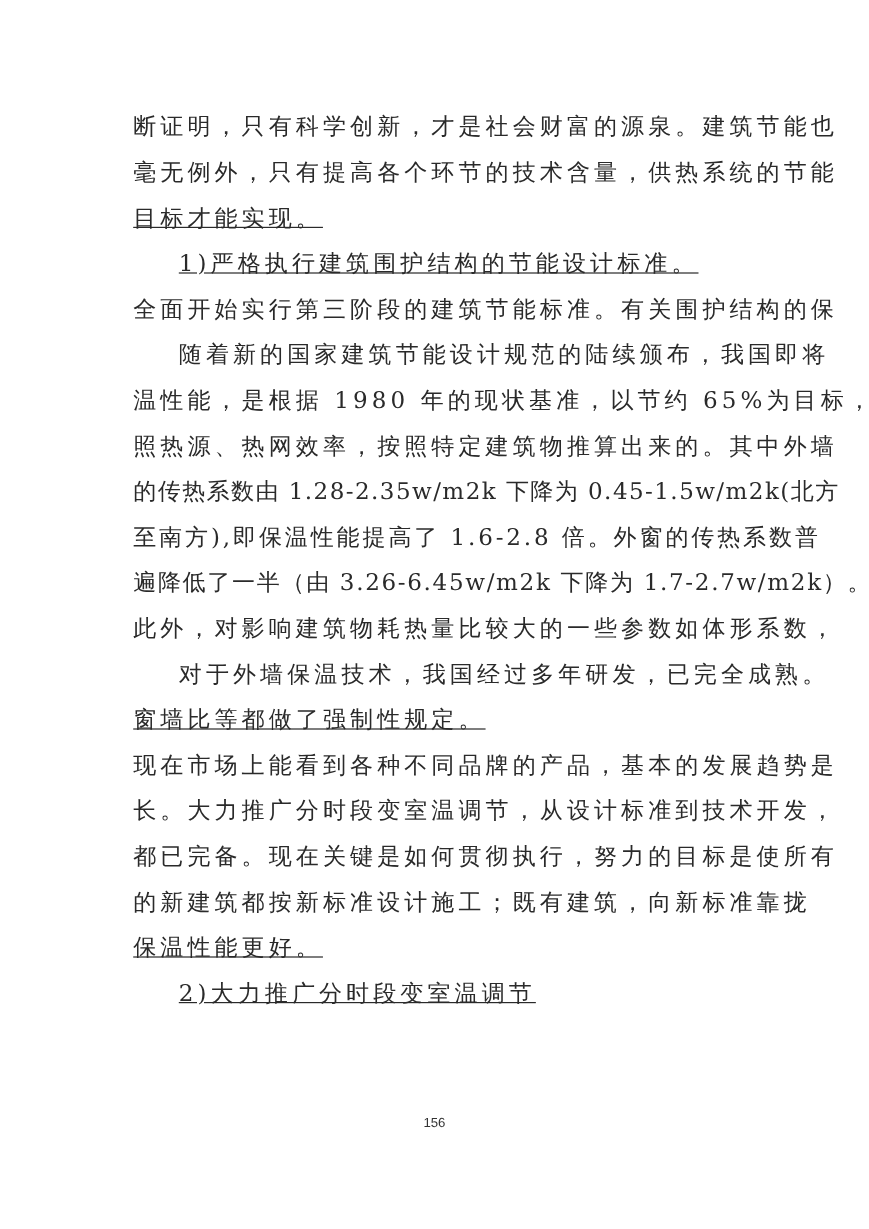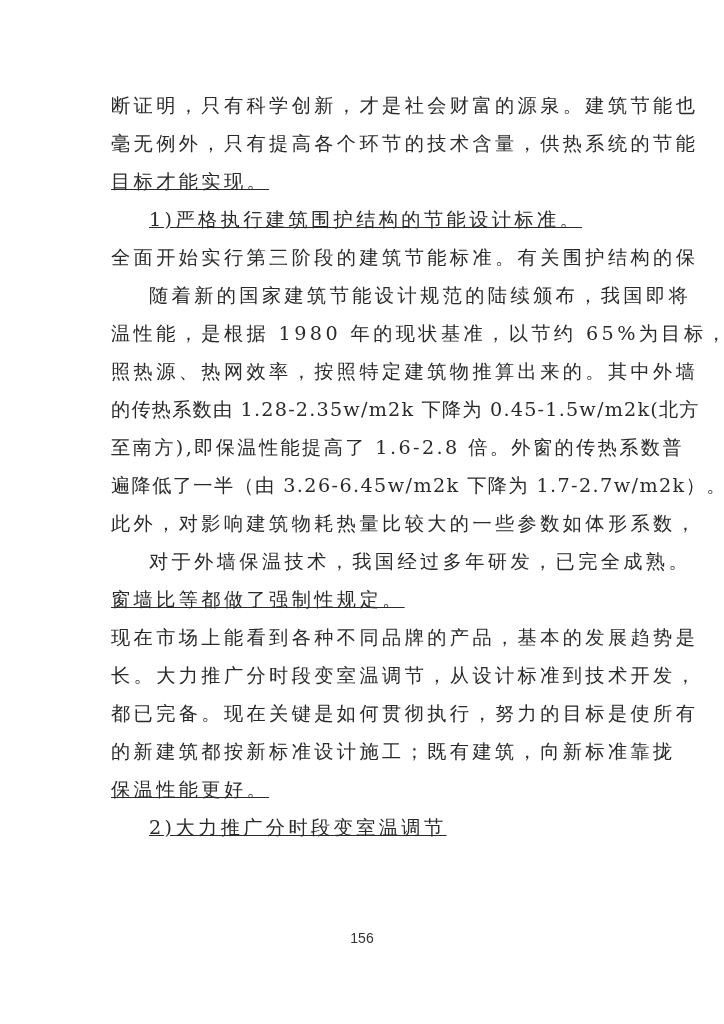--- a/index.html
+++ b/index.html
@@ -6,21 +6,21 @@
   body { width:724px; height:1024px; position:relative; overflow:hidden;
          font-family: "DejaVu Serif", "Liberation Serif", serif; color:#222; }
   .page { position:absolute; left:0; top:0; width:724px; height:1024px; background:#fff; }
   .content { position:absolute; left:111px; top:87px; width:506px; }
   .line { display:block; height:38px; line-height:38px; font-size:19.2px;
           white-space:nowrap; letter-spacing:3.4px; text-align:justify;
           text-align-last:justify; font-weight:300; color:#2a2a2a; }
   .line.last { text-align-last:left;text-decoration:underline; }
   .line.indent { padding-left:38px; }
   .pagenum { position:absolute; left:0; width:724px; top:930px; text-align:center;
-             font-family:"Liberation Sans", sans-serif; font-size:14px; color:#333; }
+             font-family:"Liberation Sans", sans-serif; font-size:11px; color:#333; }
 </style>
 </head>
 <body>
 
 <div class="page">
   <div class="content">
     <span class="line">断证明，只有科学创新，才是社会财富的源泉。建筑节能也</span>
     <span class="line">毫无例外，只有提高各个环节的技术含量，供热系统的节能</span>
     <span class="line last">目标才能实现。</span>
     <span class="line indent last">1)严格执行建筑围护结构的节能设计标准。</span>

